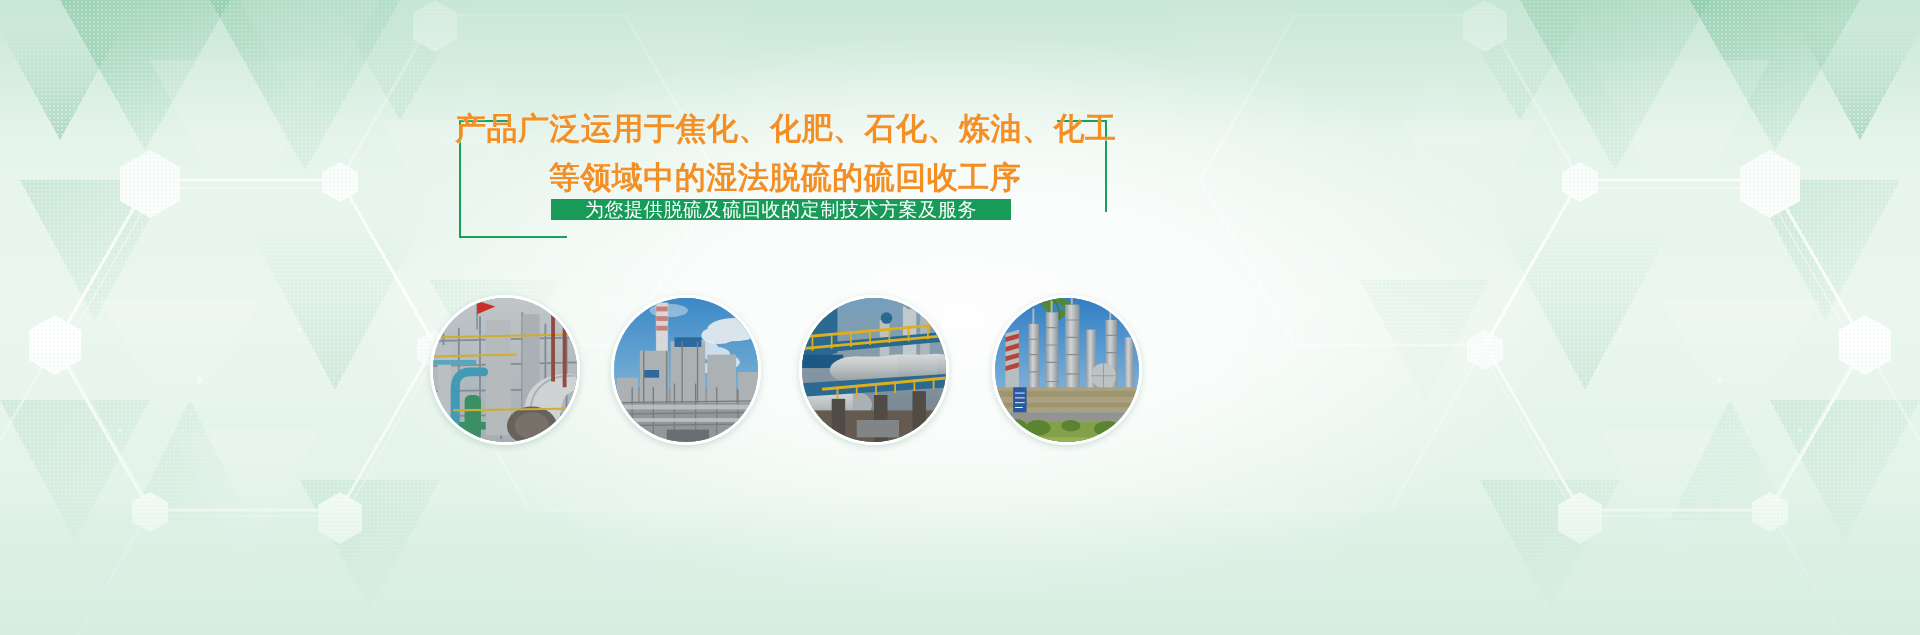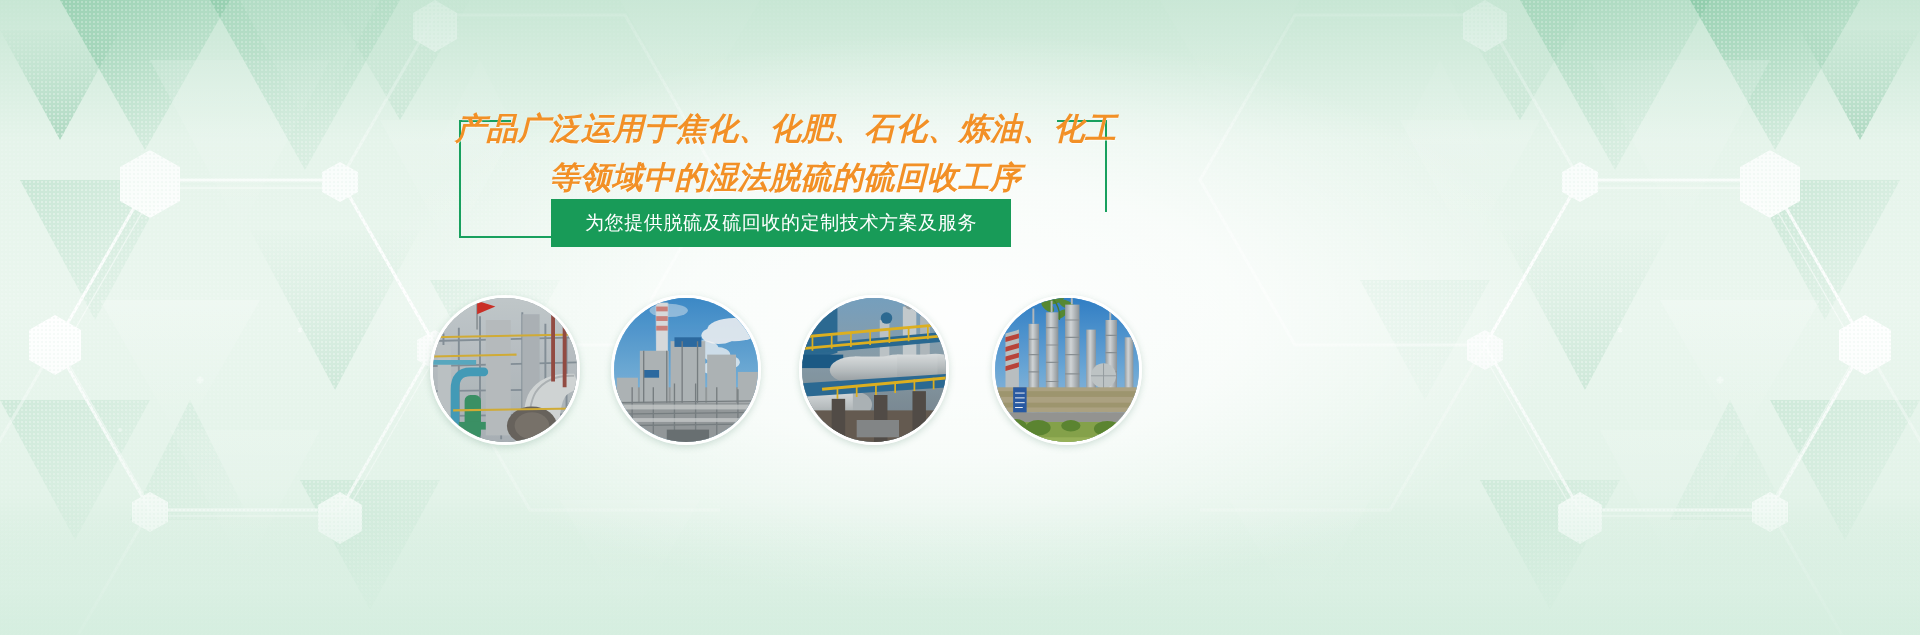--- a/index.html
+++ b/index.html
@@ -72,27 +72,27 @@
     position:absolute; left:455px; top:108px; width:660px;
     text-align:center;
     color:#f29026;
     font-weight:bold;
     font-size:31px;
     line-height:41px;
     letter-spacing:.5px;
     text-shadow:0 1px 0 rgba(255,255,255,.65);
     white-space:nowrap;
   }
-  .hl-line { display:block;font-style:italic; }
+  .hl-line { display:block; }
   .hl-line.l2 { margin-top:8px; }
 
   
   .subbar {
     position:absolute; left:551px; top:199px;
-    width:460px; height:48px;
+    width:460px; height:21px;
     background:#189b58;
     display:flex; align-items:center; justify-content:center;
   }
   .subbar span {
     color:#ffffff; font-size:19px; font-weight:normal;
     letter-spacing:.6px; white-space:nowrap;
   }
 
   
   .circles {

